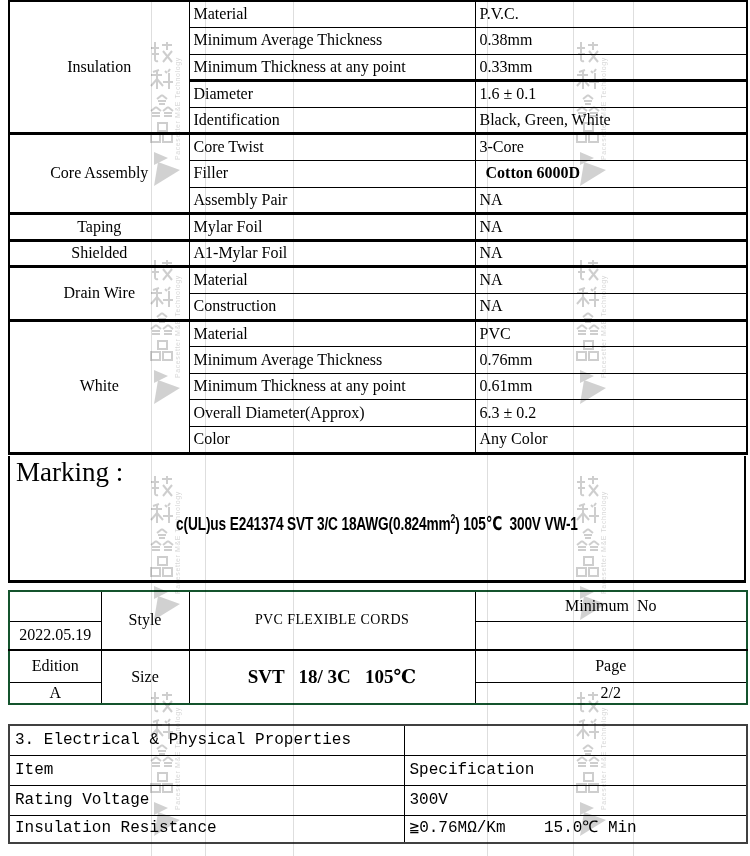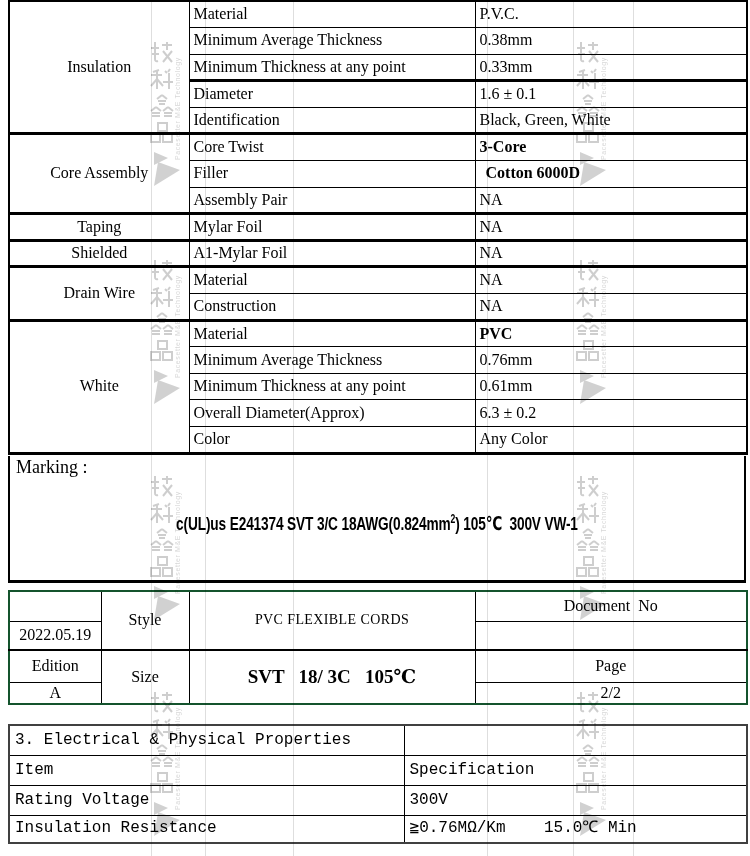--- a/index.html
+++ b/index.html
@@ -7,26 +7,26 @@
         font-family:"Liberation Serif","DejaVu Serif",serif;color:#000;}
   
   table{border-collapse:collapse;table-layout:fixed;position:absolute;background:transparent;}
   td{border:1.6px solid #000;font-size:16px;line-height:1.05;padding:2px 4px;
      vertical-align:middle;white-space:pre;overflow:hidden;}
   
   #spec{left:8px;top:0;width:738px;border:2px solid #000;border-bottom:3px solid #000;}
   #spec tr{height:26.6px;}
   #spec td.g{text-align:center;}
   tr.bt3 > td{border-top:3px solid #000;}
-  td.pad-a{font-weight:bold;}
+  td.pad-a{}
   td.pad-b{padding-left:10px;font-weight:bold;}
   
   #marking{position:absolute;left:8px;top:456px;width:738px;height:127px;box-sizing:border-box;
            border-left:2px solid #000;border-right:2px solid #000;border-bottom:3px solid #000;}
-  #marking .head{position:absolute;left:6px;top:1px;font-size:18px;}
+  #marking .head{position:absolute;left:6px;top:1px;font-size:27px;}
   #marking .line{position:absolute;left:0;top:56px;width:100%;text-align:center;}
   #marking .line .inner{display:inline-block;transform:scaleX(0.72);transform-origin:50% 50%;
       font-family:"Liberation Sans","DejaVu Sans",sans-serif;font-weight:700;font-size:19px;
       letter-spacing:-0.2px;white-space:pre;}
   #marking .sup{font-size:12px;position:relative;top:-7px;}
   
   #footer{left:8px;top:590px;width:738px;border:2px solid #14532d;}
   #footer td{text-align:center;}
   #footer tr.mid > td{border-top:2.5px solid #000;}
   
@@ -154,21 +154,21 @@
         <col style="width:92px">
         <col style="width:88px">
         <col style="width:286px">
         <col style="width:272px">
       </colgroup>
     <tbody>
         <tr style="height:30px">
       <td></td>
       <td rowspan="2">Style</td>
       <td rowspan="2" class="pvc">PVC FLEXIBLE CORDS</td>
-      <td>Document  No</td>
+      <td>Minimum  No</td>
     </tr>
     <tr style="height:29px">
       <td>2022.05.19</td>
       <td></td>
     </tr>
     <tr class="mid" style="height:32px">
       <td>Edition</td>
       <td rowspan="2">Size</td>
       <td rowspan="2" class="svt">SVT   18/ 3C   105℃</td>
       <td>Page</td>

